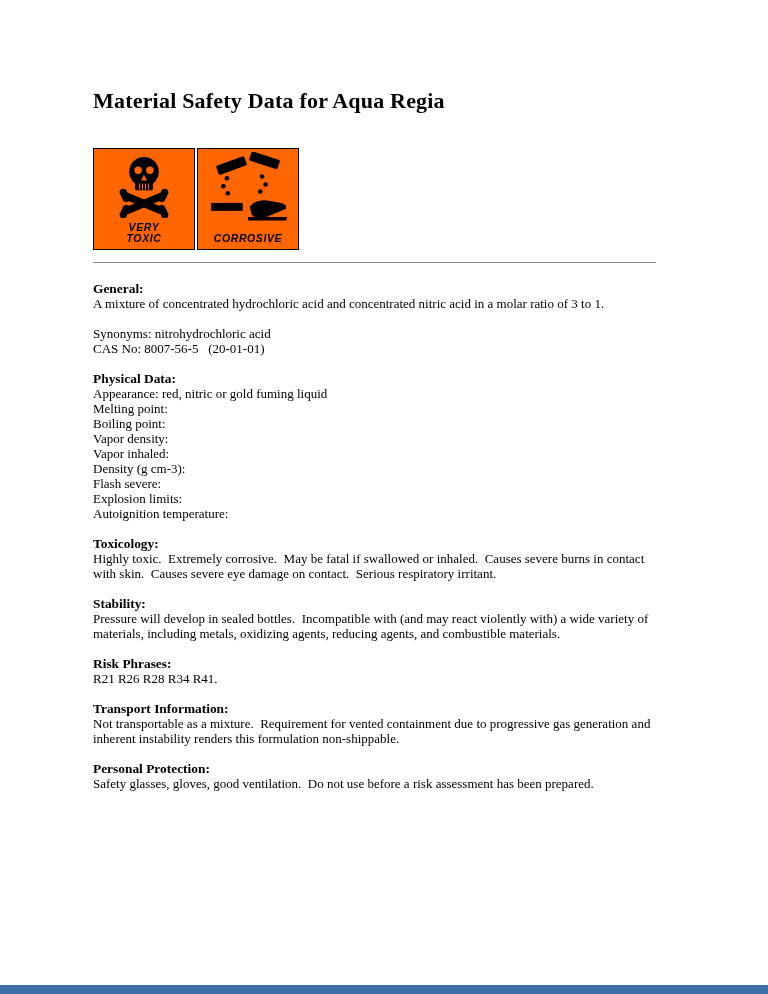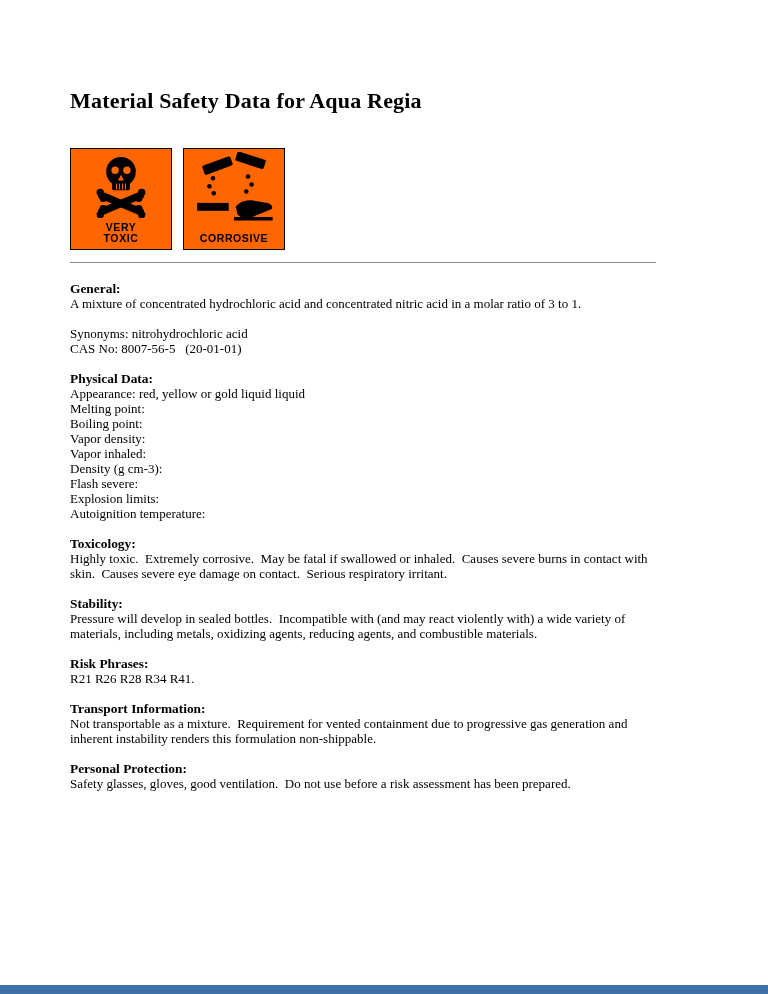--- a/index.html
+++ b/index.html
@@ -6,32 +6,33 @@
   body {
     width: 768px;
     height: 994px;
     background: #ffffff;
     color: #000000;
     font-family: "Liberation Serif", serif;
     position: relative;
     overflow: hidden;
   }
   .page {
-    padding: 88px 112px 0 70px;
+    padding: 88px 112px 0 93px;
   }
   h1.title {
     font-size: 22px;
     font-weight: bold;
     margin: 0 0 34px 0;
     letter-spacing: 0.2px;
   }
   .hazard-labels {
     display: flex;
-    gap: 11px;
+    gap: 2px;
     width: max-content;
+    font-style: italic;
   }
   .hazard-panel {
     width: 100px;
     height: 100px;
     background: #FF6600;
     border: 1px solid #000;
     position: relative;
     display: flex;
     flex-direction: column;
     align-items: center;
@@ -138,21 +139,21 @@
   <div class="section">
     <h2>General:</h2>
     <div class="line">A mixture of concentrated hydrochloric acid and concentrated nitric acid in a molar ratio of 3 to 1.</div>
     <div class="blank-line"></div>
     <div class="line">Synonyms: nitrohydrochloric acid</div>
     <div class="line">CAS No: 8007-56-5   (20-01-01)</div>
   </div>
 
   <div class="section">
     <h2>Physical Data:</h2>
-    <div class="line">Appearance: red, yellow or gold liquid liquid</div>
+    <div class="line">Appearance: red, nitric or gold fuming liquid</div>
     <div class="line">Melting point:</div>
     <div class="line">Boiling point:</div>
     <div class="line">Vapor density:</div>
     <div class="line">Vapor inhaled:</div>
     <div class="line">Density (g cm-3):</div>
     <div class="line">Flash severe:</div>
     <div class="line">Explosion limits:</div>
     <div class="line">Autoignition temperature:</div>
   </div>
 

